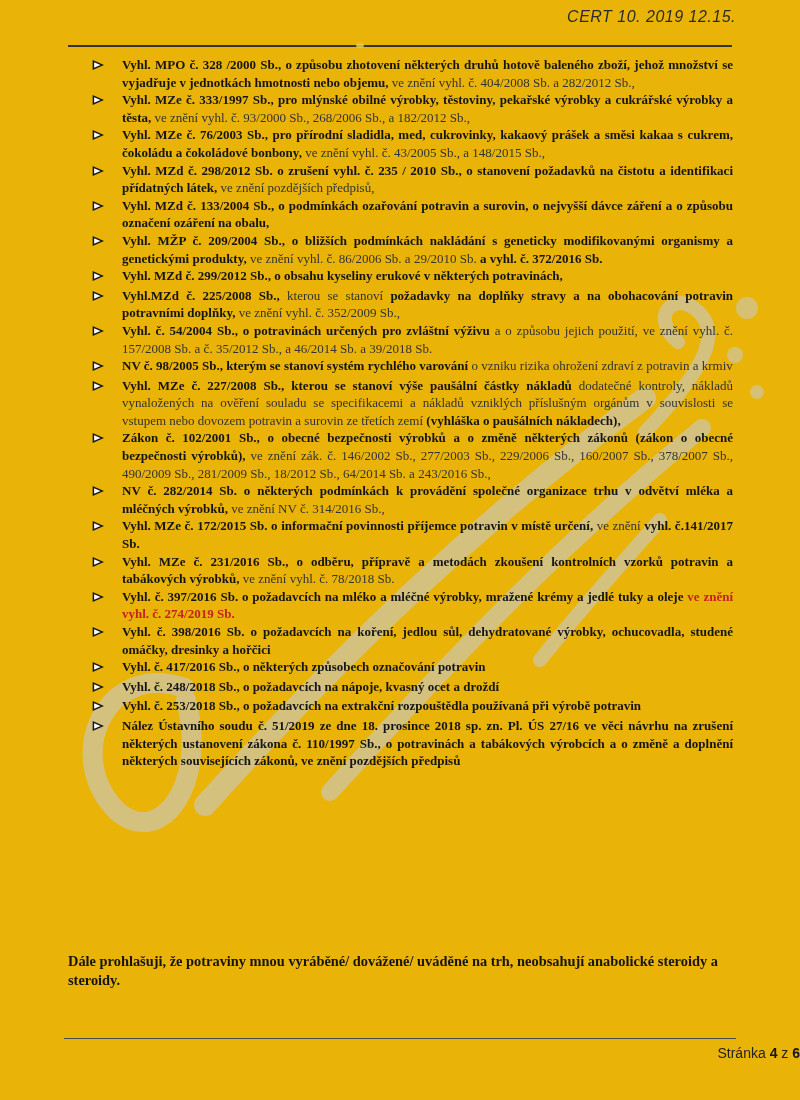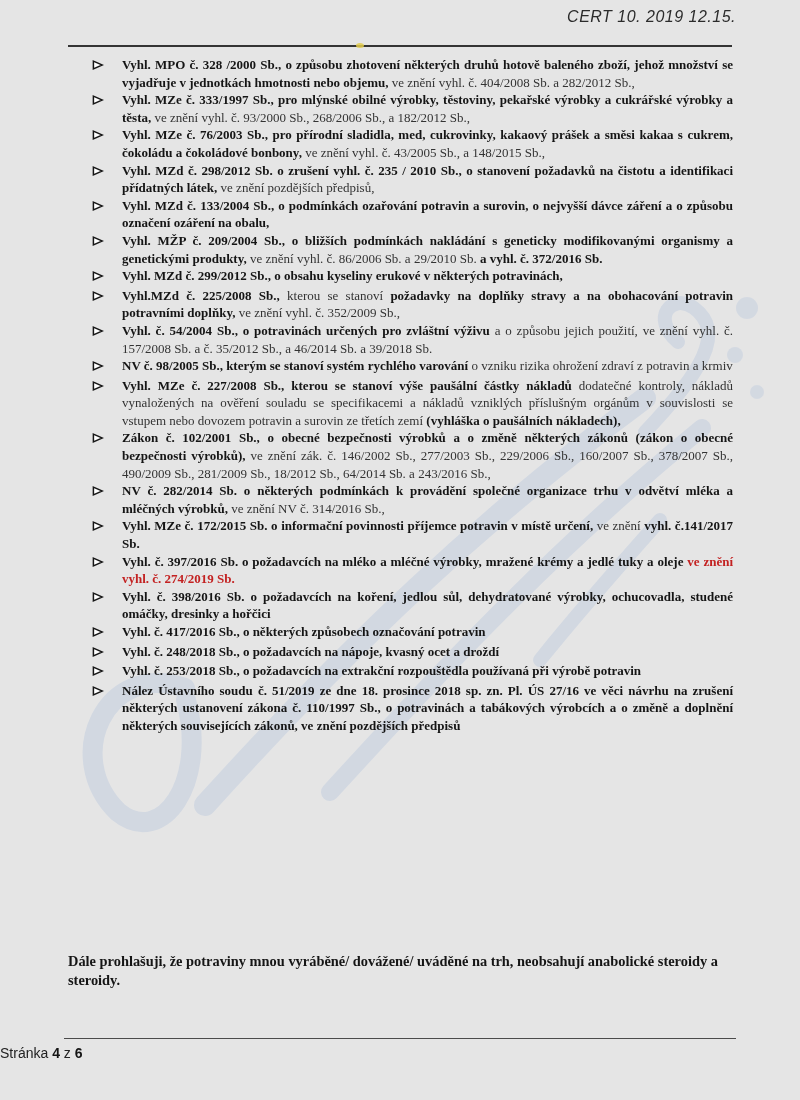--- a/index.html
+++ b/index.html
@@ -1,17 +1,17 @@
 <!DOCTYPE html>
 <html><head>
 <meta charset="utf-8">
 <style>
   html,body { margin:0; padding:0; }
   body { width:800px; height:1100px; background:#fcfcfa; }
-  .page { position:relative; width:800px; height:1100px; background:#e5e5e5; overflow:hidden;
+  .page { position:relative; width:800px; height:1100px; background:#eab308; overflow:hidden;
           font-family:"Liberation Serif", serif; color:#242424; }
   .watermark { position:absolute; inset:0; z-index:0; }
   .content { position:relative; z-index:1; }
 
   .header-stamp { position:absolute; top:8px; right:64px; font-family:"Liberation Sans", sans-serif;
                   font-style:italic; font-size:16px; letter-spacing:0.5px; color:#2b2b2b; }
 
   .top-rule { position:absolute; top:45px; left:68px; width:664px; height:2px; background:#343434; }
   .artifact-dot { position:absolute; left:288px; top:-2px; width:8px; height:5px; border-radius:50%;
                   background:#e3cc4c; opacity:0.85; }
@@ -25,21 +25,21 @@
   .b { font-weight:bold; color:#151515; }
   .red { color:#c32222; }
 
   .lower-wrap { position:absolute; top:952px; left:68px; width:666px;
                 font-size:14.4px; line-height:19px; color:#333; }
   .para { margin:0; }
   .para + .para { margin-top:21px; }
 
   .footer-rule { position:absolute; top:1038px; left:64px; width:672px; height:0;
                  border-top:1.5px solid #4b4b4b; }
-  .footer-text { position:absolute; top:1045px; left:0; width:800px; text-align:left;
+  .footer-text { position:absolute; top:1045px; left:0; width:800px; text-align:right;
                  font-family:"Liberation Sans", sans-serif; font-size:14px; color:#222; }
 </style>
 </head>
 <body>
 
 <div class="page">
 
   <svg class="watermark" width="800" height="1100" viewBox="0 0 800 1100" aria-hidden="true">
     <g fill="none" stroke="#c3cedf" stroke-linecap="round" opacity="0.55">
       <path d="M 185 688 C 105 660, 62 758, 118 812 C 162 848, 208 782, 186 700" stroke-width="20"></path>
@@ -144,20 +144,26 @@
         <div class="reg-item">
           <span class="marker"><svg width="12" height="12" viewBox="0 0 12 12">
               <path d="M1.4 2.1 L10.4 6 L1.4 9.9 Z" fill="#ffffff" stroke="#161616" stroke-width="1.5" stroke-linejoin="miter"></path>
             </svg></span>
           <div class="item-text"><span class="b">Vyhl. MZe č. 172/2015 Sb. o informační povinnosti příjemce potravin v místě určení,</span><span> ve znění </span><span class="b">vyhl. č.141/2017 Sb.</span></div>
         </div>
         <div class="reg-item">
           <span class="marker"><svg width="12" height="12" viewBox="0 0 12 12">
               <path d="M1.4 2.1 L10.4 6 L1.4 9.9 Z" fill="#ffffff" stroke="#161616" stroke-width="1.5" stroke-linejoin="miter"></path>
             </svg></span>
+          <div class="item-text"><span class="b">Vyhl. MZe č. 231/2016 Sb., o odběru, přípravě a metodách zkoušení kontrolních vzorků potravin a tabákových výrobků,</span><span> ve znění vyhl. č. 78/2018 Sb.</span></div>
+        </div>
+        <div class="reg-item">
+          <span class="marker"><svg width="12" height="12" viewBox="0 0 12 12">
+              <path d="M1.4 2.1 L10.4 6 L1.4 9.9 Z" fill="#ffffff" stroke="#161616" stroke-width="1.5" stroke-linejoin="miter"></path>
+            </svg></span>
           <div class="item-text"><span class="b">Vyhl. č. 397/2016 Sb. o požadavcích na mléko a mléčné výrobky, mražené krémy a jedlé tuky a oleje</span><span class="b red"> ve znění vyhl. č. 274/2019 Sb.</span></div>
         </div>
         <div class="reg-item">
           <span class="marker"><svg width="12" height="12" viewBox="0 0 12 12">
               <path d="M1.4 2.1 L10.4 6 L1.4 9.9 Z" fill="#ffffff" stroke="#161616" stroke-width="1.5" stroke-linejoin="miter"></path>
             </svg></span>
           <div class="item-text"><span class="b">Vyhl. č. 398/2016 Sb. o požadavcích na koření, jedlou sůl, dehydratované výrobky, ochucovadla, studené omáčky, dresinky a hořčici</span></div>
         </div>
         <div class="reg-item">
           <span class="marker"><svg width="12" height="12" viewBox="0 0 12 12">

